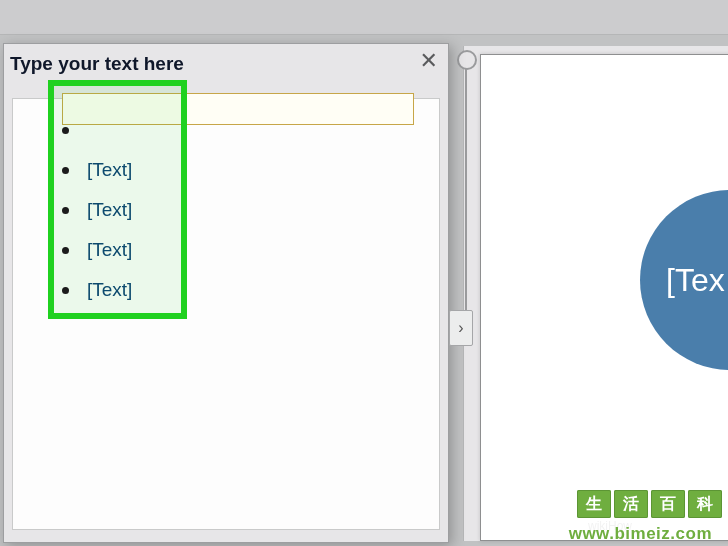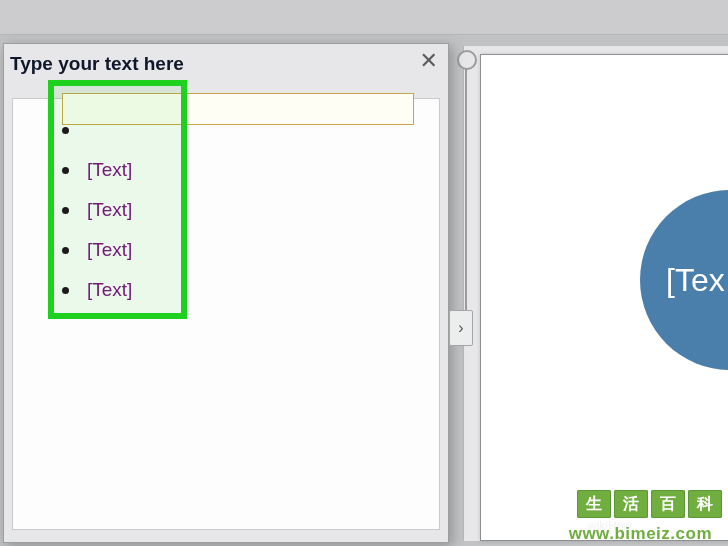--- a/index.html
+++ b/index.html
@@ -72,21 +72,21 @@
     border: 6px solid #1fd11f;
     background: rgba(31,209,31,0.08);
     pointer-events: none;
   }
   .bullet-list {
     position: absolute;
     left: 62px;
     top: 110px;
     width: 360px;
     font-size: 19px;
-    color: #701a75;
+    color: #0c4a6e;
   }
   .bullet-item {
     display: flex;
     align-items: center;
     height: 40px;
   }
   .bullet-dot {
     width: 7px;
     height: 7px;
     background: #1b1b1b;

